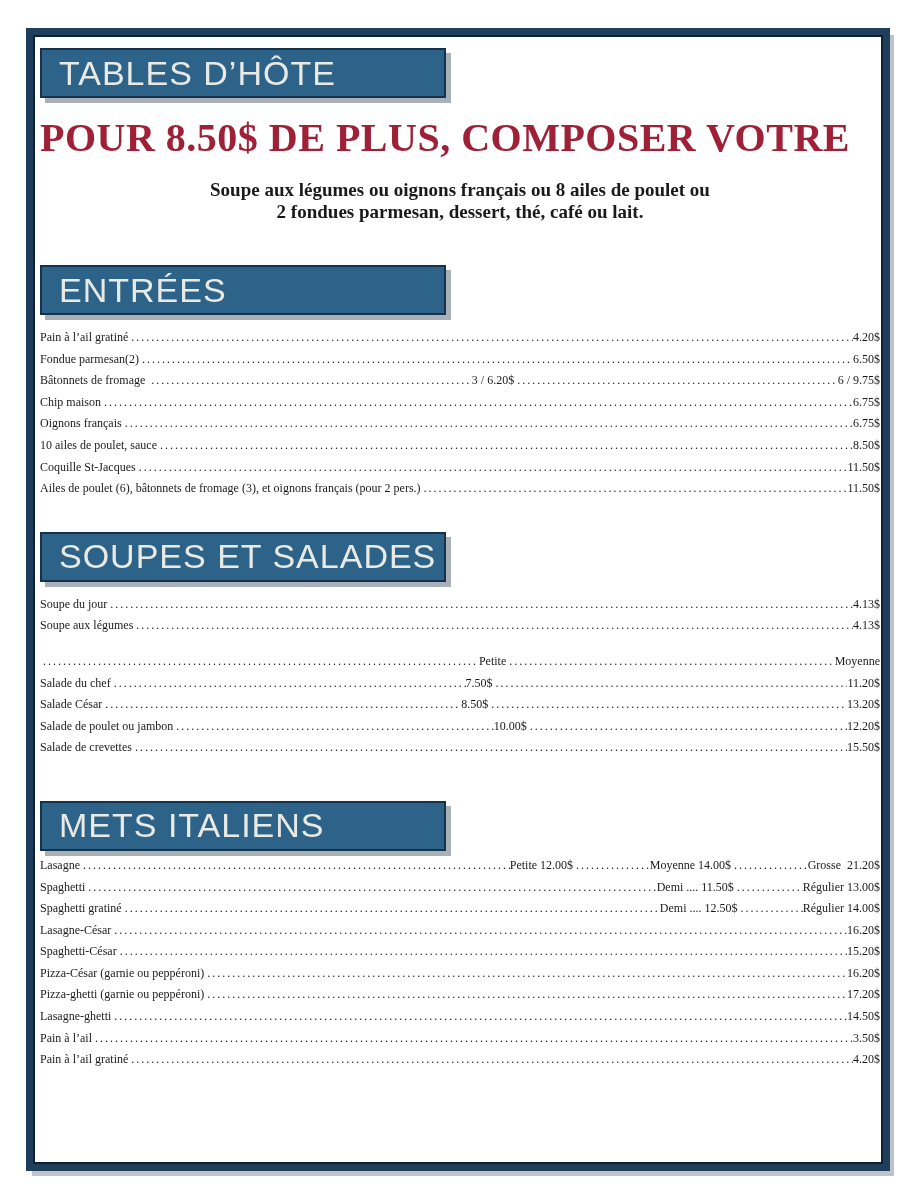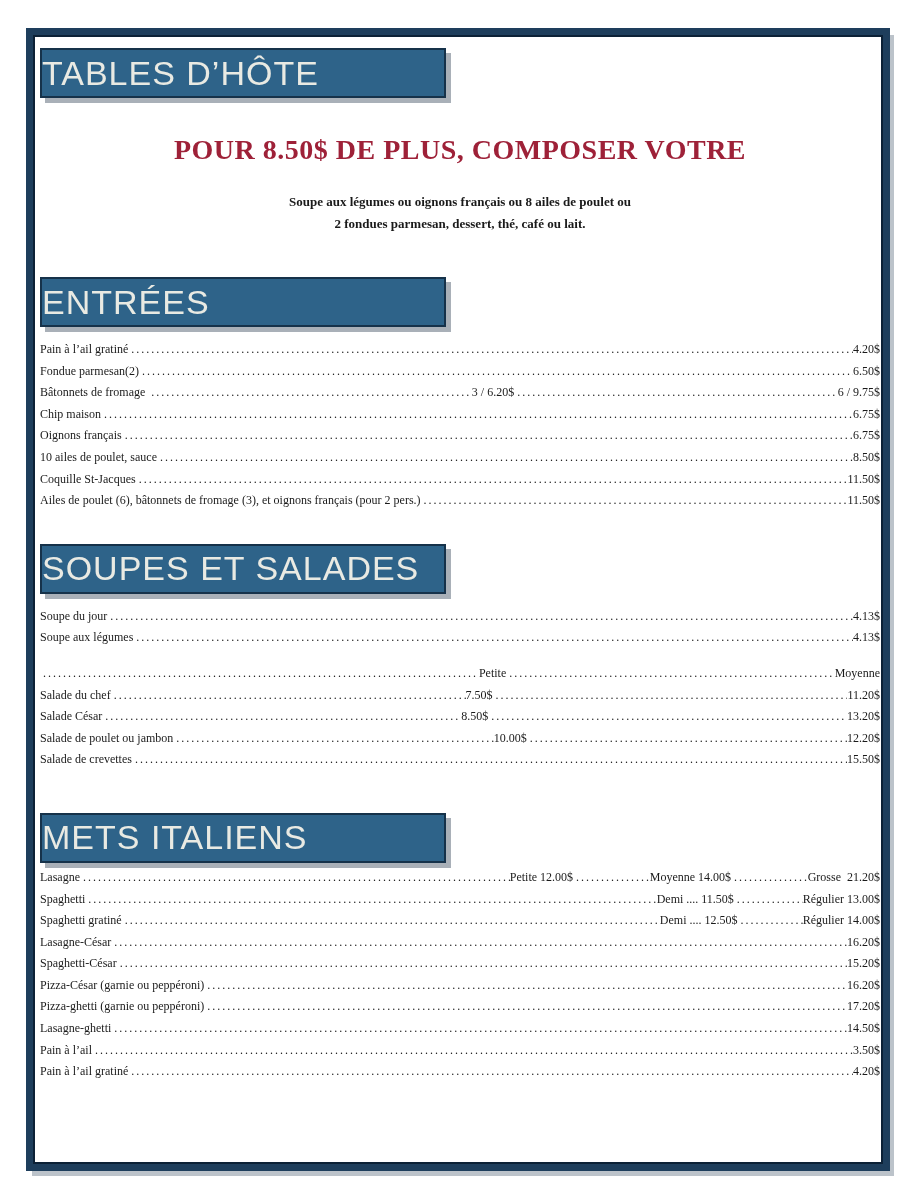--- a/index.html
+++ b/index.html
@@ -35,35 +35,36 @@
     box-sizing: border-box;
     background: var(--banner-blue, #2e6389);
     border: 2px solid var(--banner-border, #16324a);
     box-shadow: 5px 5px 0 var(--shadow-gray, #a9b0b8);
     color: var(--banner-text, #e9eae3);
     font-family: "Liberation Sans", sans-serif;
     font-size: 34px;
     letter-spacing: 1px;
     display: flex;
     align-items: center;
+    padding-left: 17px;
   }
   .headline {
-    margin-top: 36px;
-    text-align: center;
+    margin-top: 24px;
+    text-align: left;
     color: var(--headline-red, #9e2138);
     font-weight: bold;
-    font-size: 28px;
+    font-size: 40px;
     line-height: 31px;
     letter-spacing: 0.5px;
   }
   .desc {
     margin-top: 26px;
     text-align: center;
     font-weight: bold;
-    font-size: 13px;
+    font-size: 19px;
     line-height: 22px;
   }
   #sections .section:nth-child(1) .banner { margin-top: 42px; text-align: center; }
   #sections .section:nth-child(2) .banner { margin-top: 32px; }
   #sections .section:nth-child(3) .banner { margin-top: 42px; text-align: center; }
   #sections .section:nth-child(1) .rows,
   #sections .section:nth-child(2) .rows { margin-top: 12px; }
   #sections .section:nth-child(3) .rows { margin-top: 4px; }
   .rows {
     font-size: 12px;

